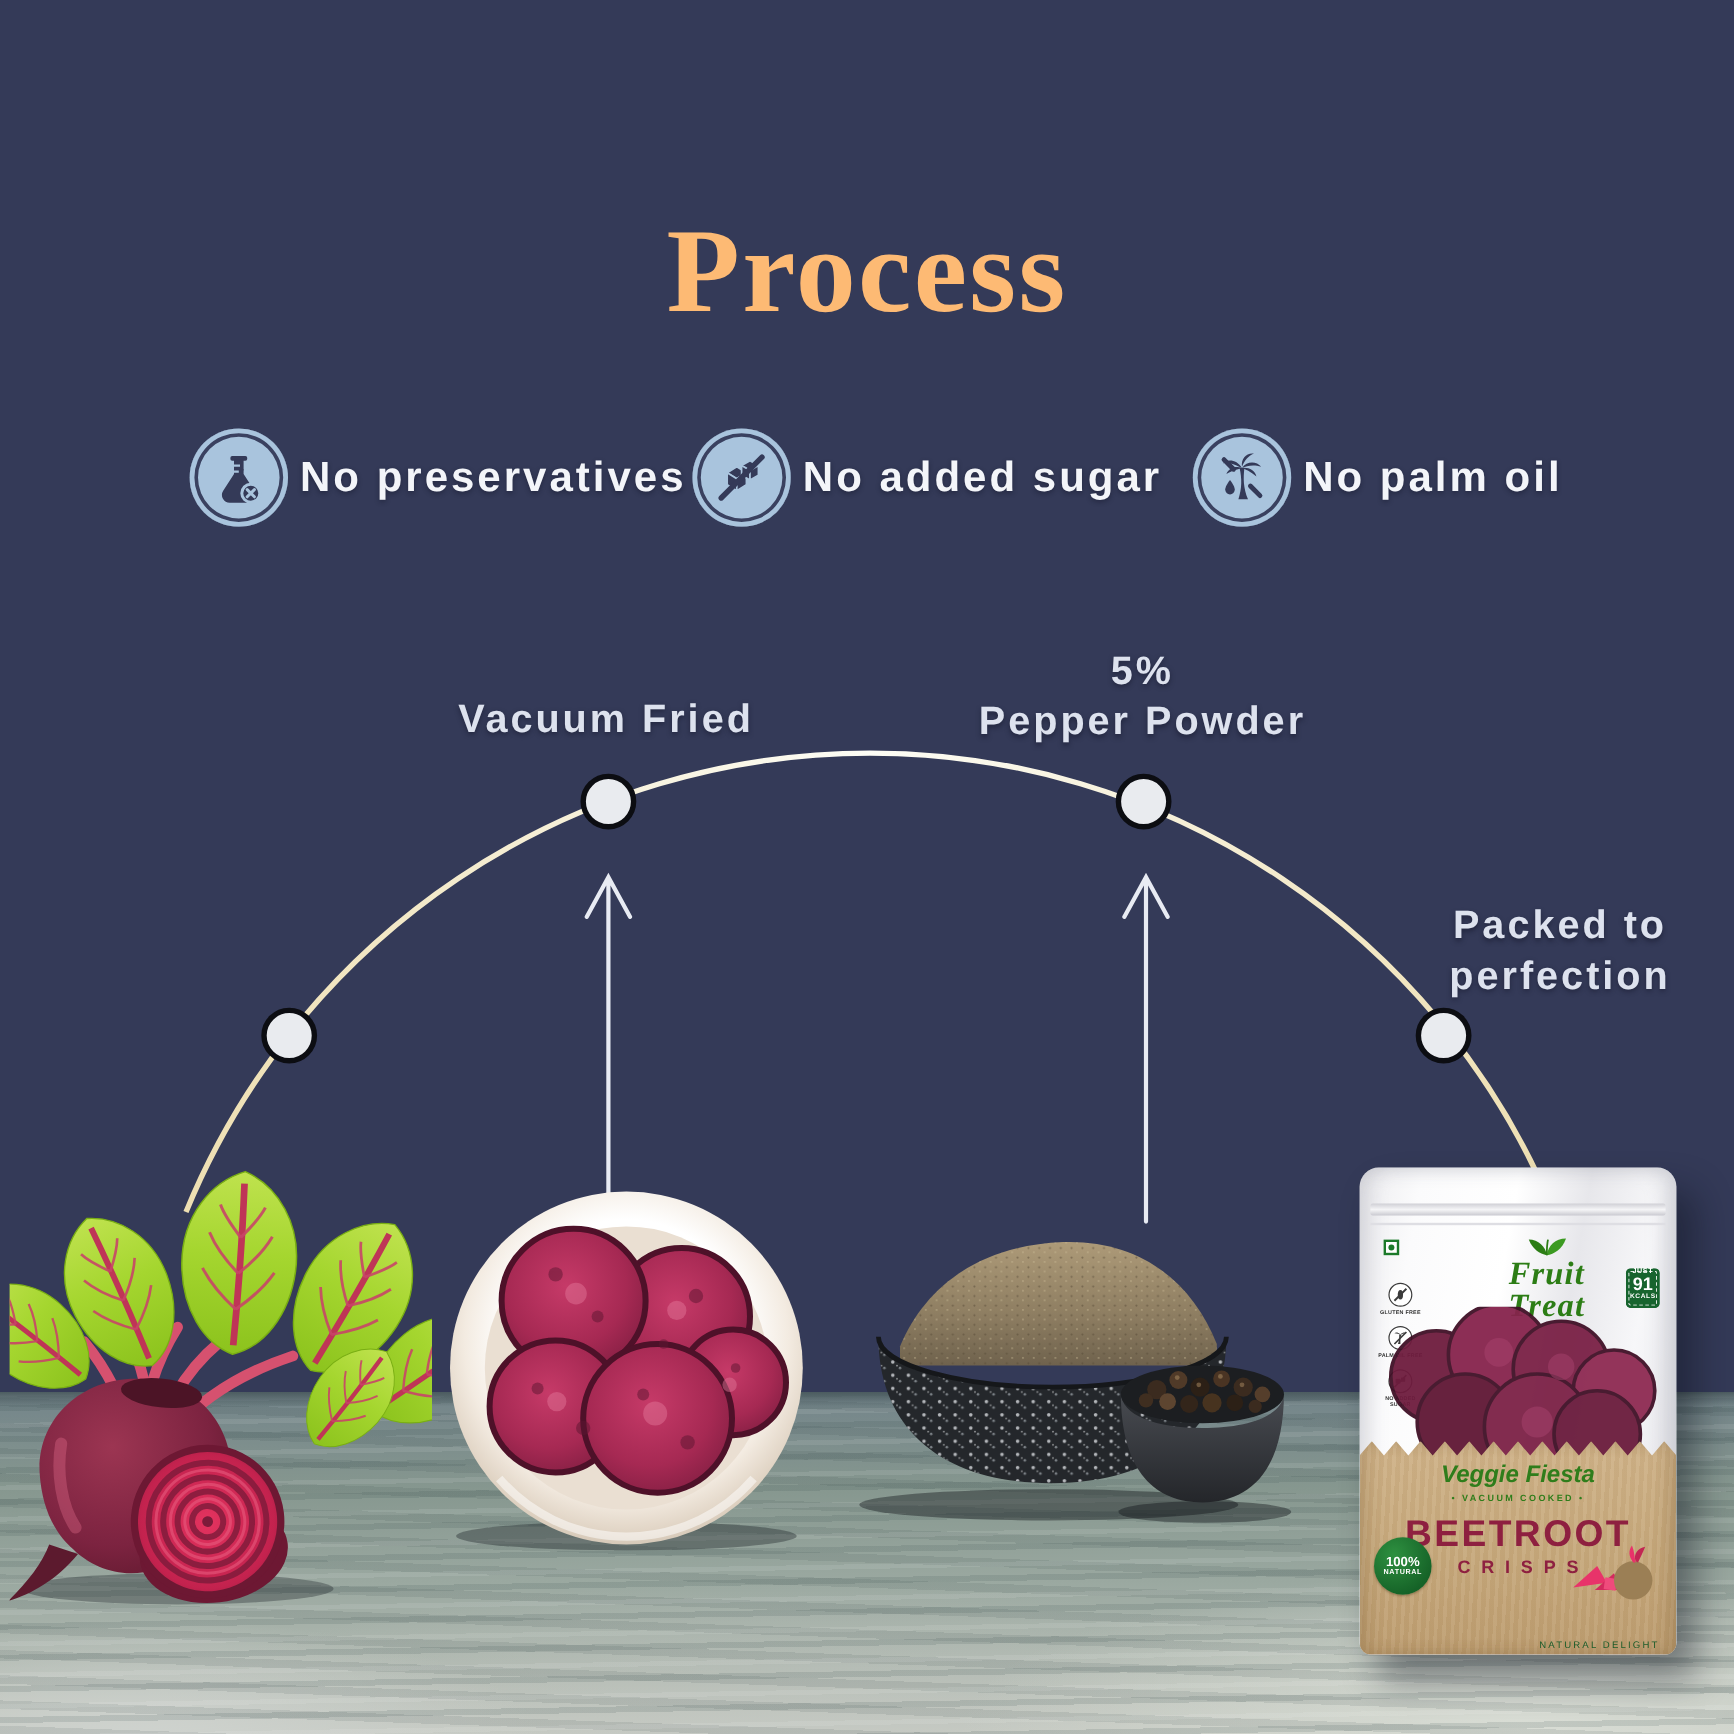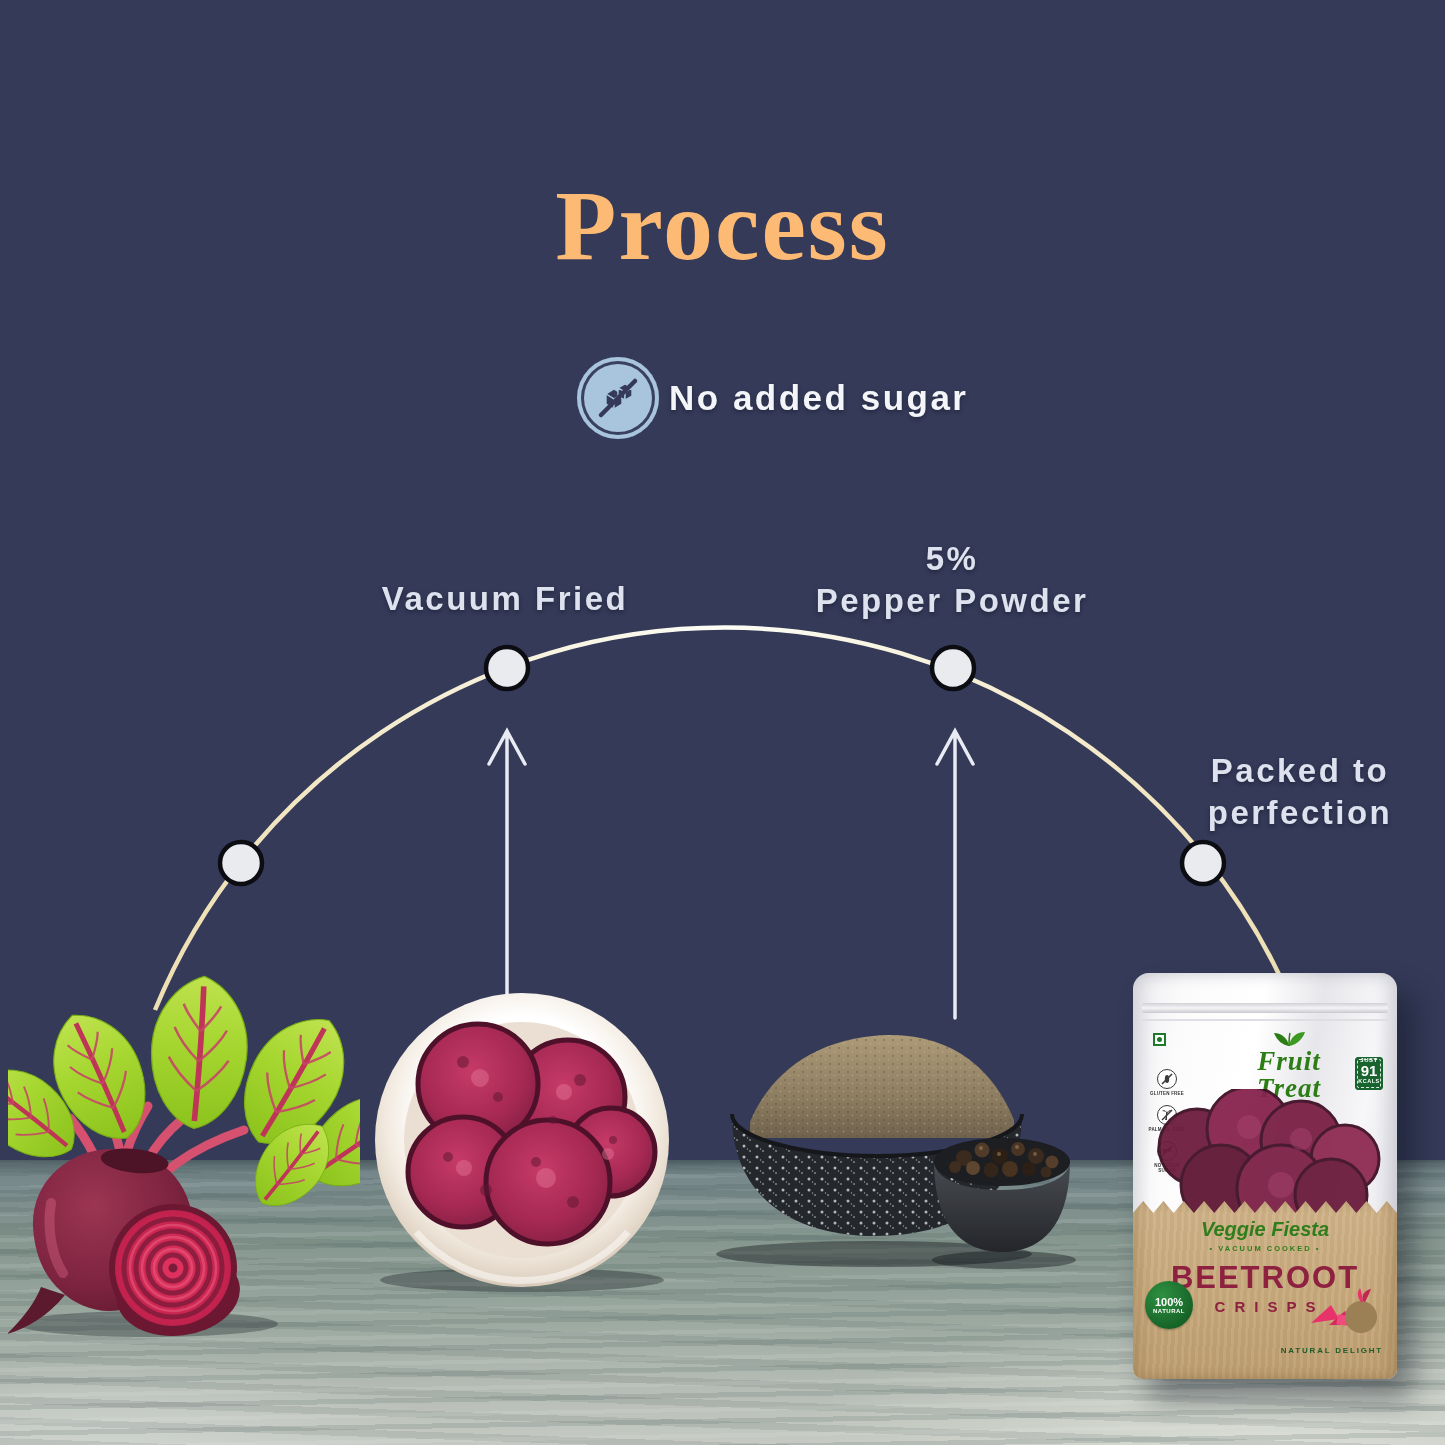--- a/index.html
+++ b/index.html
@@ -97,21 +97,21 @@
   .vf-sub  { font-size:7.5px; font-weight:700; letter-spacing:2px; color:#2f7d1b; margin-top:5px; }
   .pkg-title { font-size:31px; font-weight:800; letter-spacing:2px; color:#8e2040; margin-top:9px; line-height:1; }
   .pkg-sub   { font-size:15px; font-weight:700; letter-spacing:9px; color:#8e2040; margin-top:6px;
                text-indent:9px; line-height:1; }
   .natural-badge { position:absolute; left:12px; bottom:50px; width:48px; height:48px; border-radius:50%;
                    background:radial-gradient(circle at 35% 30%, #2e9040, #156227 75%);
                    color:#fff; display:flex; flex-direction:column; align-items:center; justify-content:center;
                    line-height:1.1; box-shadow:0 1px 2px rgba(60,40,10,.4); }
   .nb-1 { font-size:11px; font-weight:800; } .nb-2 { font-size:6px; font-weight:700; letter-spacing:.5px; }
   .beet-art { position:absolute; right:16px; bottom:42px; }
-  .tagline { position:absolute; right:14px; bottom:24px; font-size:8px; font-weight:700;
+  .tagline { position:absolute; right:14px; bottom:4px; font-size:8px; font-weight:400;
              letter-spacing:1.8px; color:#1d5c2a;text-align:right; }
 </style>
 </head>
 <body>
 
 <div class="stage">
 
   <div class="table"></div>
 
   <svg class="arc-layer" width="1445" height="1445" viewBox="0 0 1445 1445">
@@ -130,38 +130,70 @@
     <g fill="#e9ebef" stroke="#0c0d12" stroke-width="4.5">
       <circle cx="241" cy="863" r="21"></circle>
       <circle cx="507" cy="668" r="21"></circle>
       <circle cx="953" cy="668" r="21"></circle>
       <circle cx="1203" cy="863" r="21"></circle>
     </g>
   </svg>
 
   <div class="title">Process</div>
 
+  <div class="badge badge-1">
+    <div class="badge-circle">
+      <svg width="48" height="48" viewBox="0 0 48 48">
+        <rect x="17" y="6" width="14" height="4" rx="1.5" fill="#343a58"></rect>
+        <rect x="20" y="9" width="8" height="9" fill="#343a58"></rect>
+        <path d="M20,17 L20,21 L11,35 a6.5,6.5 0 0 0 5.5,10 h15 a6.5,6.5 0 0 0 5.5,-10 L28,21 L28,17 Z" fill="#343a58"></path>
+        <line x1="19" y1="14" x2="25" y2="14" stroke="#a9c4dd" stroke-width="2"></line>
+        <line x1="19" y1="19" x2="24" y2="19" stroke="#a9c4dd" stroke-width="2"></line>
+        <circle cx="34" cy="37" r="7.5" fill="#343a58" stroke="#a9c4dd" stroke-width="2.5"></circle>
+        <path d="M31,34 L37,40 M37,34 L31,40" stroke="#a9c4dd" stroke-width="2.5" stroke-linecap="round"></path>
+      </svg>
+    </div>
+    <div class="badge-label">No preservatives</div>
+  </div>
 
   <div class="badge badge-2">
     <div class="badge-circle">
       <svg width="48" height="48" viewBox="0 0 48 48">
         <g fill="#343a58" stroke="#a9c4dd" stroke-width="1.4" stroke-linejoin="round">
           <polygon points="12,20 20,15 28,20 20,25"></polygon>
           <polygon points="12,20 12,30 20,35 20,25"></polygon>
           <polygon points="28,20 28,30 20,35 20,25"></polygon>
           <polygon points="24,14 31,10 38,14 31,18"></polygon>
           <polygon points="24,14 24,22 31,26 31,18"></polygon>
           <polygon points="38,14 38,22 31,26 31,18"></polygon>
         </g>
         <line x1="7" y1="41" x2="41" y2="7" stroke="#343a58" stroke-width="4.5" stroke-linecap="round"></line>
       </svg>
     </div>
     <div class="badge-label">No added sugar</div>
   </div>
 
+  <div class="badge badge-3">
+    <div class="badge-circle">
+      <svg width="48" height="48" viewBox="0 0 48 48">
+        <g fill="#343a58">
+          <path d="M24,16 C20,9 12,8 8,12 C14,11 20,14 24,16 Z"></path>
+          <path d="M24,15 C23,8 28,3 34,4 C29,6 26,10 24,15 Z"></path>
+          <path d="M24,16 C28,10 36,10 40,15 C34,13 28,14 24,16 Z"></path>
+          <path d="M24,16 C19,14 13,16 11,21 C16,18 21,17 24,16 Z"></path>
+          <path d="M24,16 C29,15 35,18 36,23 C31,19 27,17 24,16 Z"></path>
+          <path d="M22,16 C24,25 24,33 21,42 L29,42 C25,33 25,24 26,16 Z"></path>
+          <path d="M14,26 C14,26 10,31 10,34 a4,4 0 0 0 8,0 C18,31 14,26 14,26 Z"></path>
+        </g>
+        <line x1="9" y1="9" x2="17" y2="17" stroke="#343a58" stroke-width="4" stroke-linecap="round"></line>
+        <line x1="31" y1="31" x2="39" y2="39" stroke="#343a58" stroke-width="4" stroke-linecap="round"></line>
+      </svg>
+    </div>
+    <div class="badge-label">No palm oil</div>
+  </div>
 
   <div class="step-label sl-fried">
     <div>Vacuum Fried</div>
   </div>
   <div class="step-label sl-pepper">
     <div>5%</div>
     <div>Pepper Powder</div>
   </div>
   <div class="step-label sl-packed">
     <div>Packed to</div>

